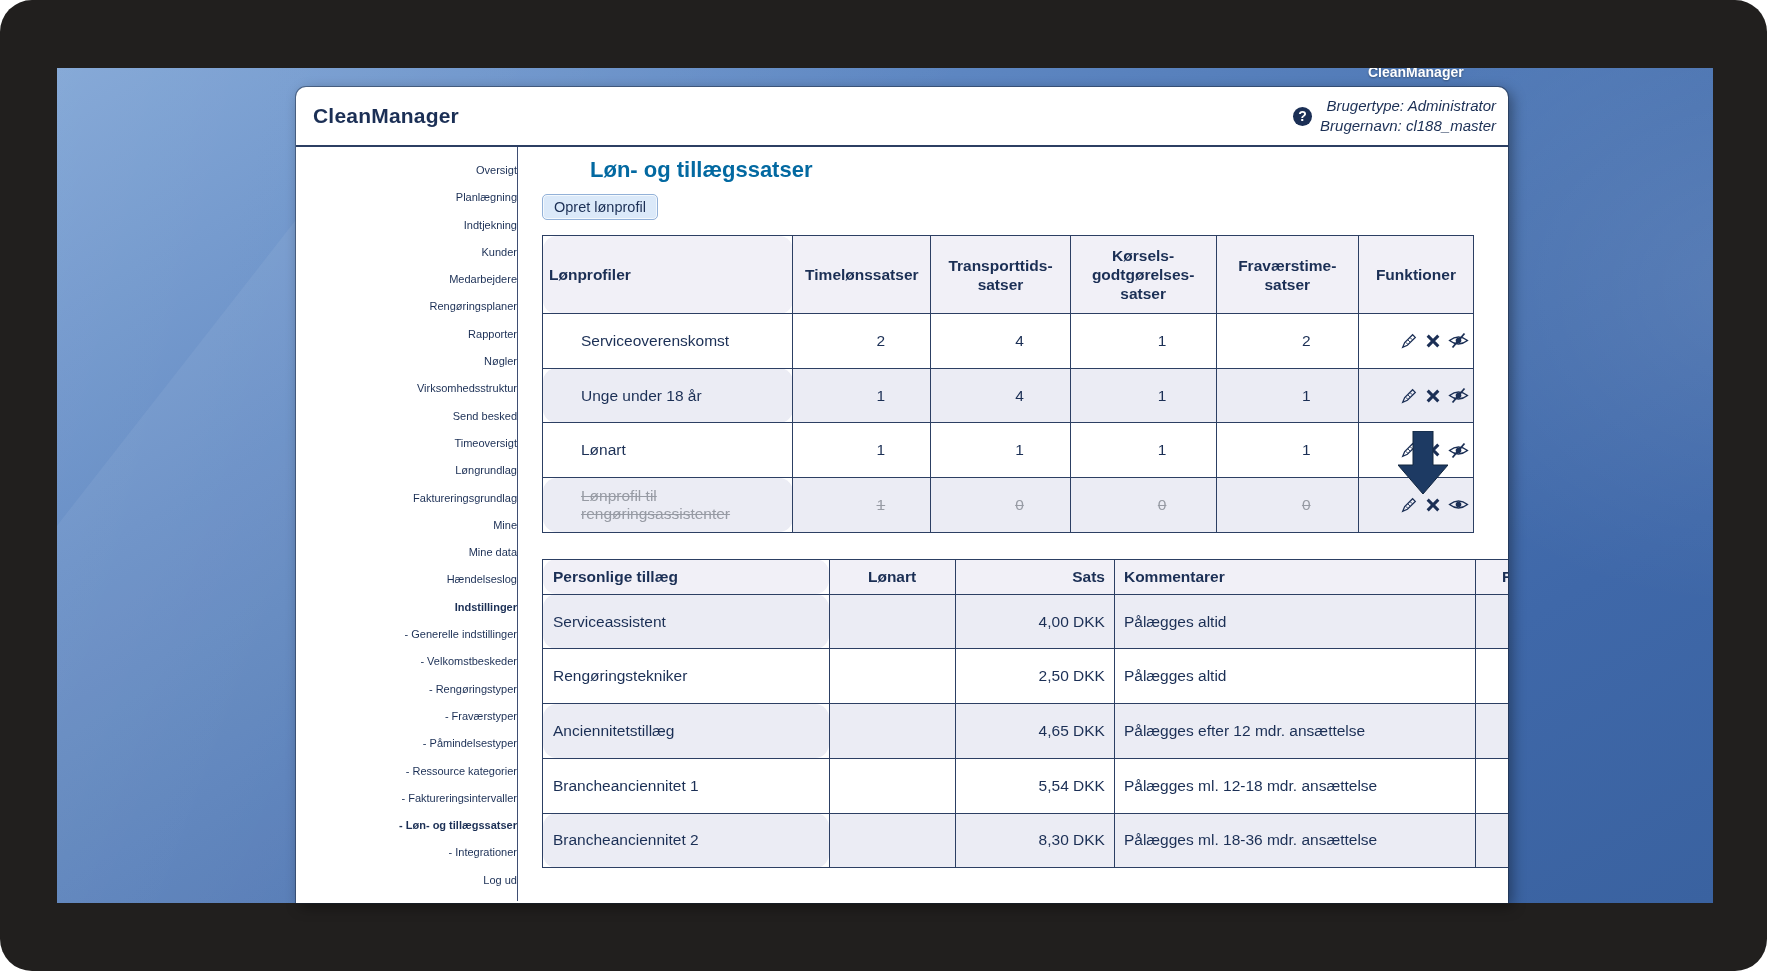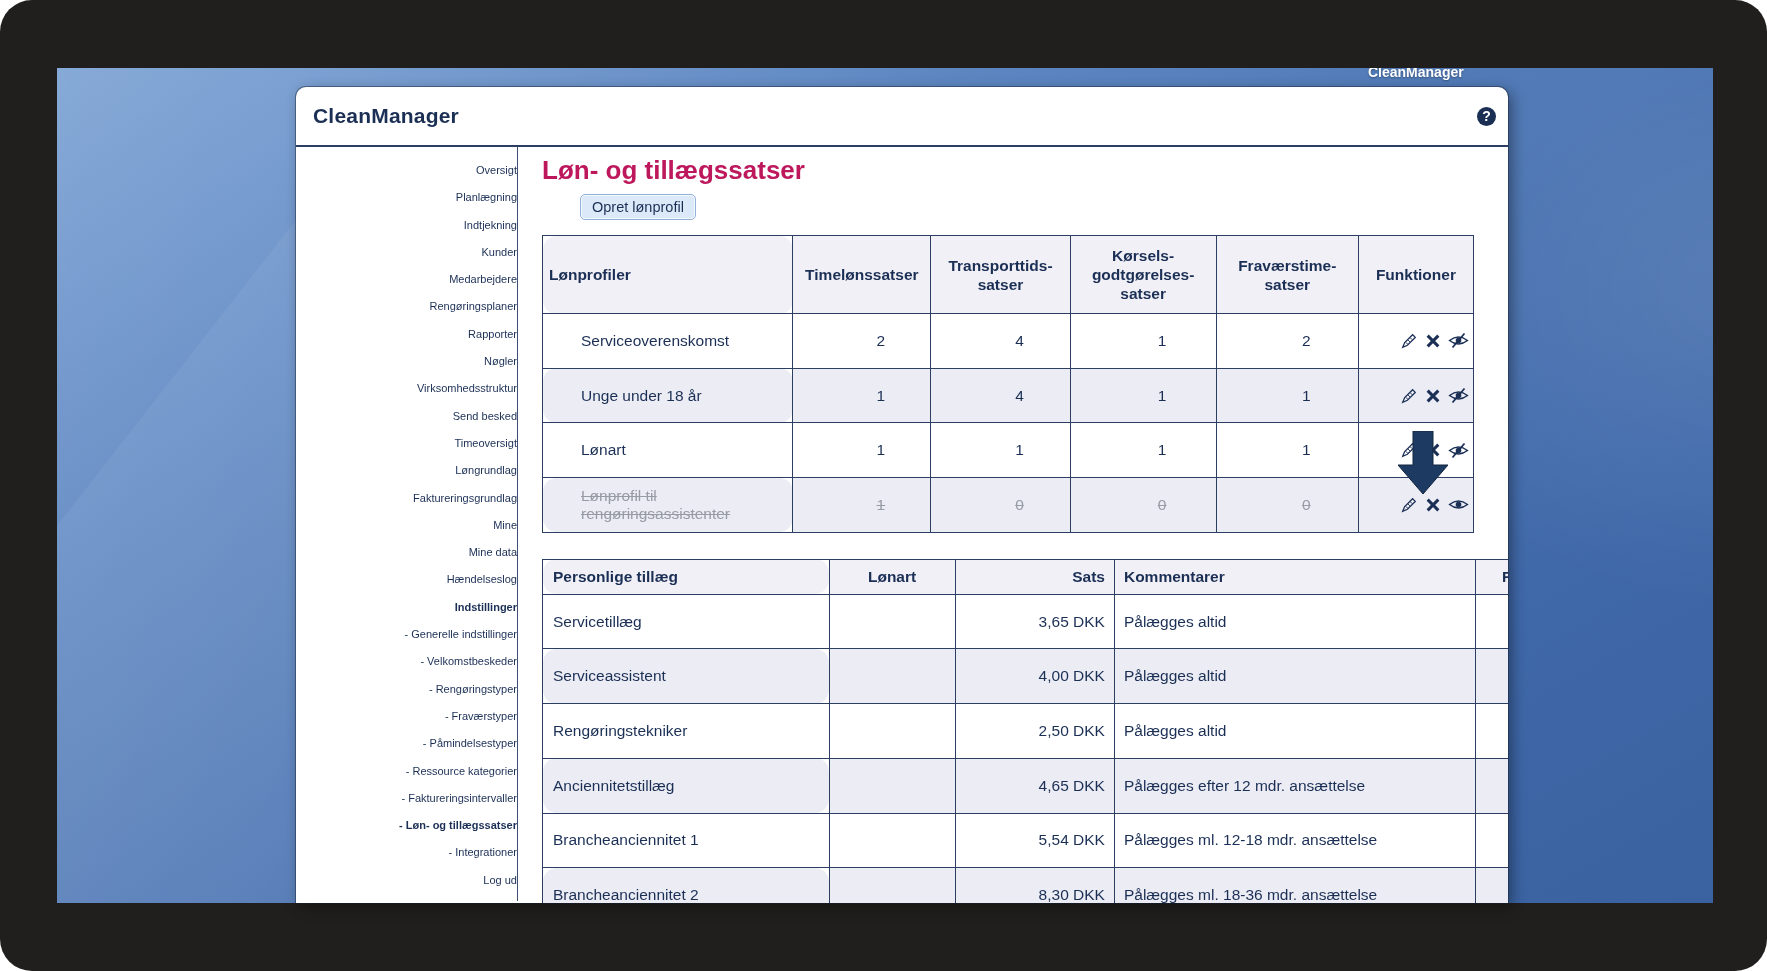--- a/index.html
+++ b/index.html
@@ -34,25 +34,25 @@
 
   .win-body { display:flex; height:754px; }
 
   .sidebar { width:222px; border-right:1px solid #3f4e73; padding:10px 0 0 16px; flex:none; }
   .nav-item { display:block; color:#1b2f55; text-decoration:none; font-size:11px; line-height:27.3px;
     white-space:nowrap; cursor:pointer;text-align:right; }
   .nav-item.bold { font-weight:bold; }
   .nav-item.sub { padding-left:2px; }
 
   .content { flex:1; padding:12px 0 0 24px; }
-  .page-title { font-size:26px; font-weight:bold; color:#be185d; line-height:22px; }
+  .page-title { font-size:22px; font-weight:bold; color:#0369a1; line-height:22px;margin-left:48px; }
 
   .create-btn { display:inline-block; margin-top:13px; background:#dbe9f9; border:1px solid #93b1d8;
     border-radius:5px; padding:4px 11px; font-size:14.5px; color:#1b2f55; cursor:pointer;
-    box-shadow:inset 0 0 0 1px rgba(255,255,255,0.7); font-family:"Liberation Sans", sans-serif;margin-left:38px; }
+    box-shadow:inset 0 0 0 1px rgba(255,255,255,0.7); font-family:"Liberation Sans", sans-serif; }
 
   table { border-collapse:collapse; table-layout:fixed; border:1px solid #2c3f63; }
   th, td { border:1px solid #2c3f63; color:#1b2f55; font-size:15.5px; overflow:hidden; }
   thead th { background:#f1f0f7; font-weight:bold; text-align:center; }
   .t1 { margin-top:15px; width:932px; }
   .t1 thead th { height:78px; line-height:19px; padding:0 6px; }
   .t1 tbody td { height:54.7px;padding-left:38px; }
   .t2 { margin-top:26px; width:1067px; }
   .t2 thead th { height:35px; }
   .t2 tbody td { height:54.7px; }
@@ -77,20 +77,24 @@
   <div class="desktop">
     <div class="bg-title">CleanManager</div>
   </div>
 </div>
 
 <div class="window">
   <div class="win-header">
     <div class="app-title">CleanManager</div>
     <div class="user-block">
       <span class="help-icon">?</span>
+      <div class="user-lines">
+        <div>Brugertype: Administrator</div>
+        <div>Brugernavn: cl188_master</div>
+      </div>
     </div>
   </div>
 
   <div class="win-body">
     <nav class="sidebar">
       <a class="nav-item">Oversigt</a>
       <a class="nav-item">Planlægning</a>
       <a class="nav-item">Indtjekning</a>
       <a class="nav-item">Kunder</a>
       <a class="nav-item">Medarbejdere</a>
@@ -271,43 +275,20 @@
         <thead>
           <tr>
             <th class="left">Personlige tillæg</th>
             <th>Lønart</th>
             <th class="right">Sats</th>
             <th class="cleft">Kommentarer</th>
             <th>Funktioner</th>
           </tr>
         </thead>
         <tbody>
-          <tr>
-            <td class="name">Servicetillæg</td>
-            <td class="num"></td>
-            <td class="sats">3,65 DKK</td>
-            <td class="comment">Pålægges altid</td>
-            <td class="fn">
-                <span class="fn-icons">
-              <span class="icon">
-                    <svg width="18" height="18" viewBox="0 0 20 20">
-                      <path d="M3 17l2.2-5.2L14 3l3 3-8.8 8.8L3 17z" fill="none" stroke="#1b2f55" stroke-width="1.4"></path>
-                      <path d="M6.5 11.5l2 2M9 9l2 2M11.5 6.5l2 2" stroke="#1b2f55" stroke-width="1.1"></path>
-                    </svg>
-                  </span>
-              <span class="icon">
-                    <svg width="21" height="17" viewBox="0 0 21 17">
-                      <path d="M1.5 8.5Q10.5 1.5 19.5 8.5Q10.5 15.5 1.5 8.5Z" fill="none" stroke="#1b2f55" stroke-width="1.4"></path>
-                      <circle cx="10.5" cy="8.5" r="2.8" fill="#1b2f55"></circle>
-                      <path d="M4.5 15.5L16.5 1.5" stroke="#1b2f55" stroke-width="1.8"></path>
-                    </svg>
-                  </span>
-            </span>
-              </td>
-          </tr>
           <tr class="striped">
             <td class="name">Serviceassistent</td>
             <td class="num"></td>
             <td class="sats">4,00 DKK</td>
             <td class="comment">Pålægges altid</td>
             <td class="fn">
                 <span class="fn-icons">
               <span class="icon">
                     <svg width="18" height="18" viewBox="0 0 20 20">
                       <path d="M3 17l2.2-5.2L14 3l3 3-8.8 8.8L3 17z" fill="none" stroke="#1b2f55" stroke-width="1.4"></path>

